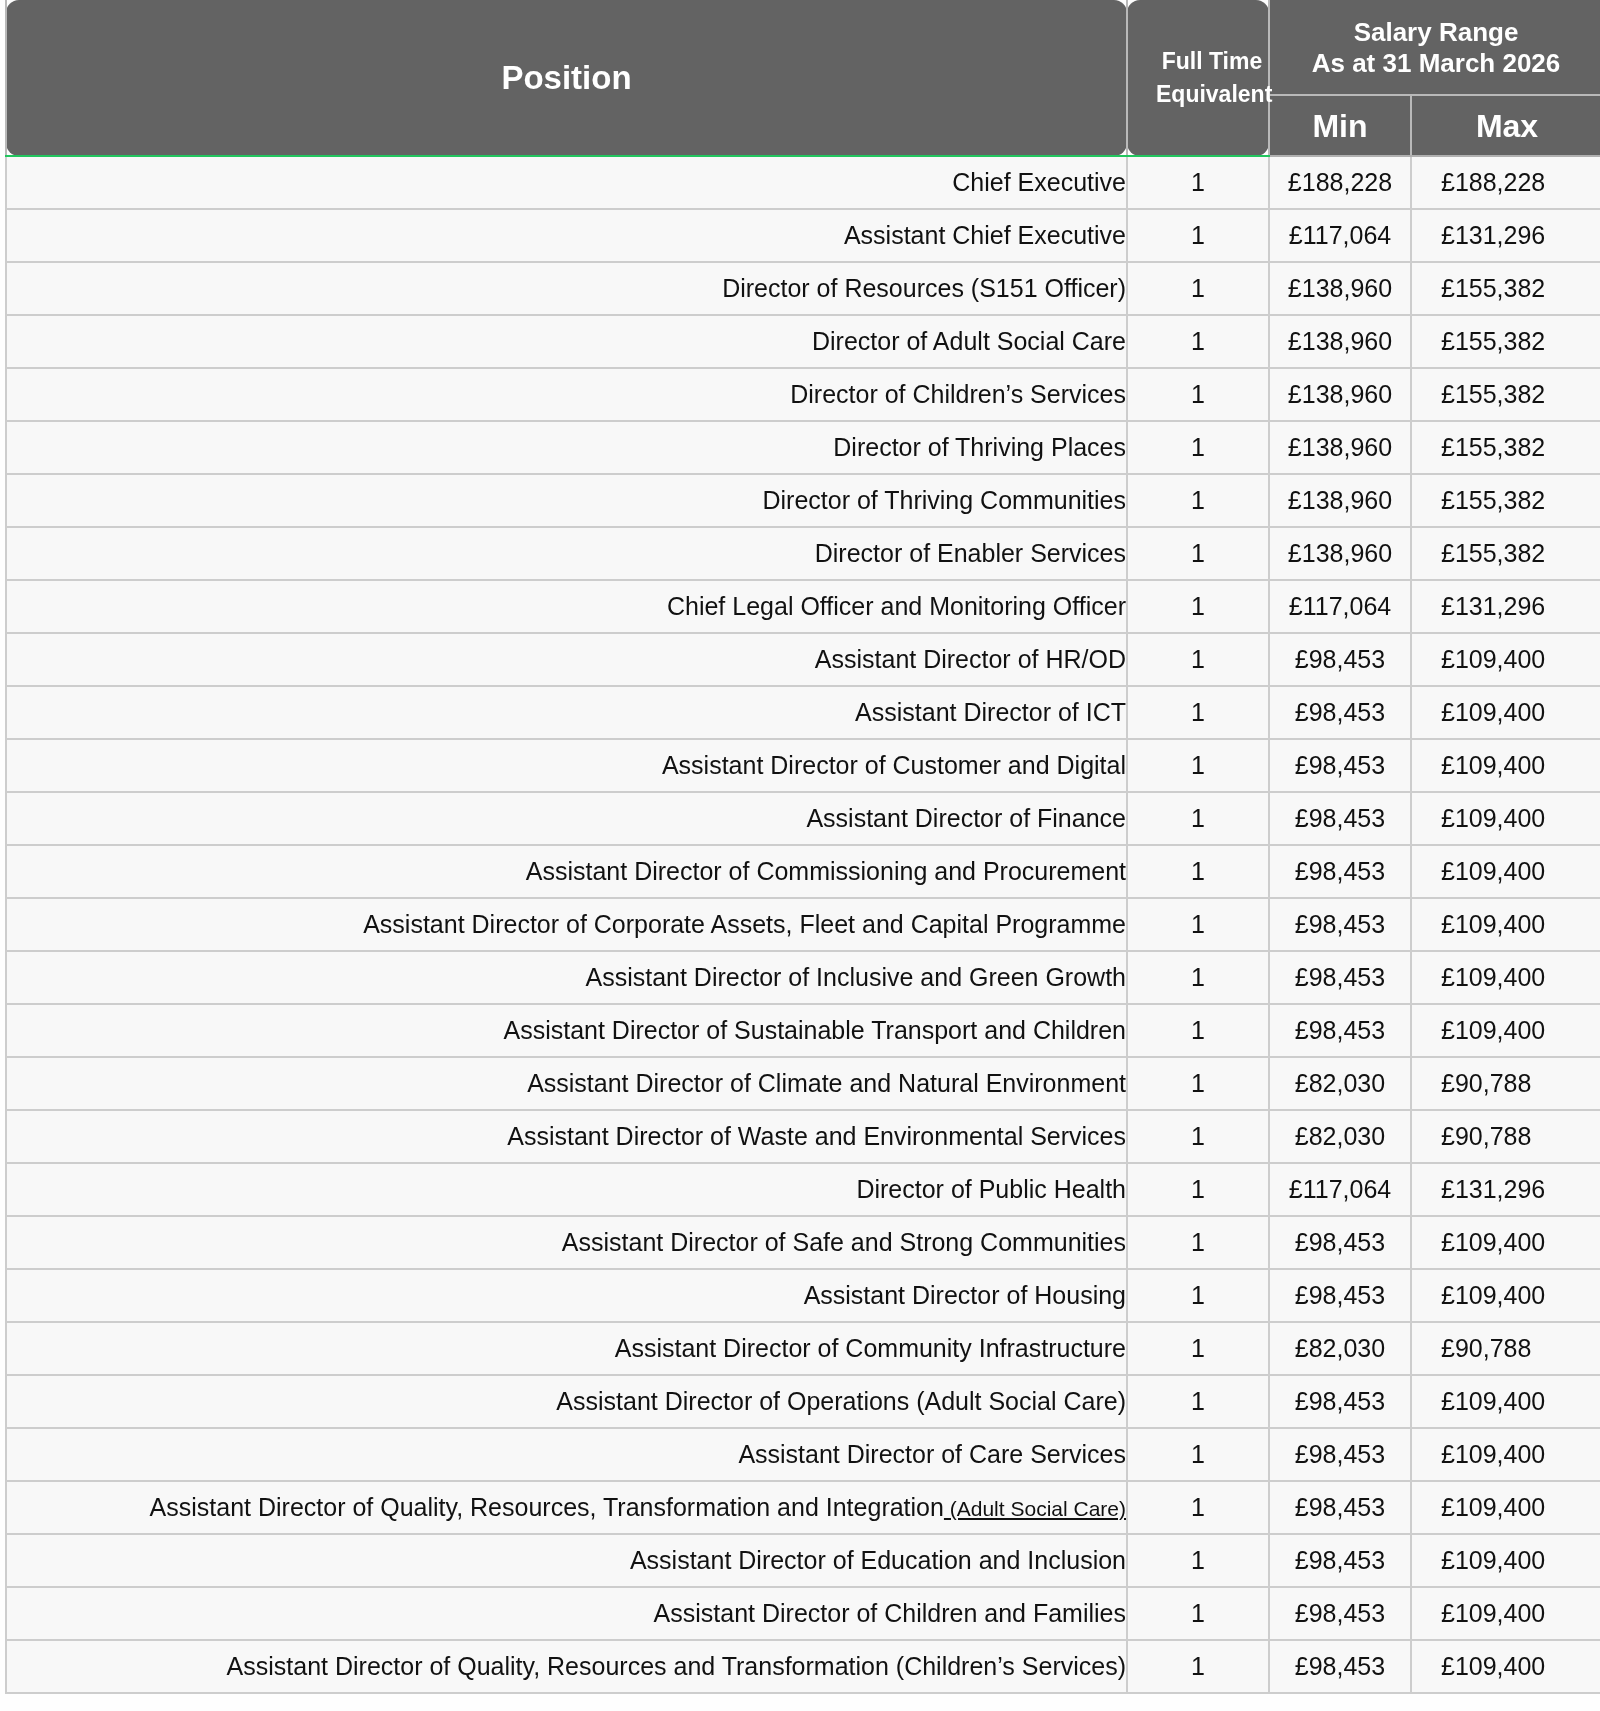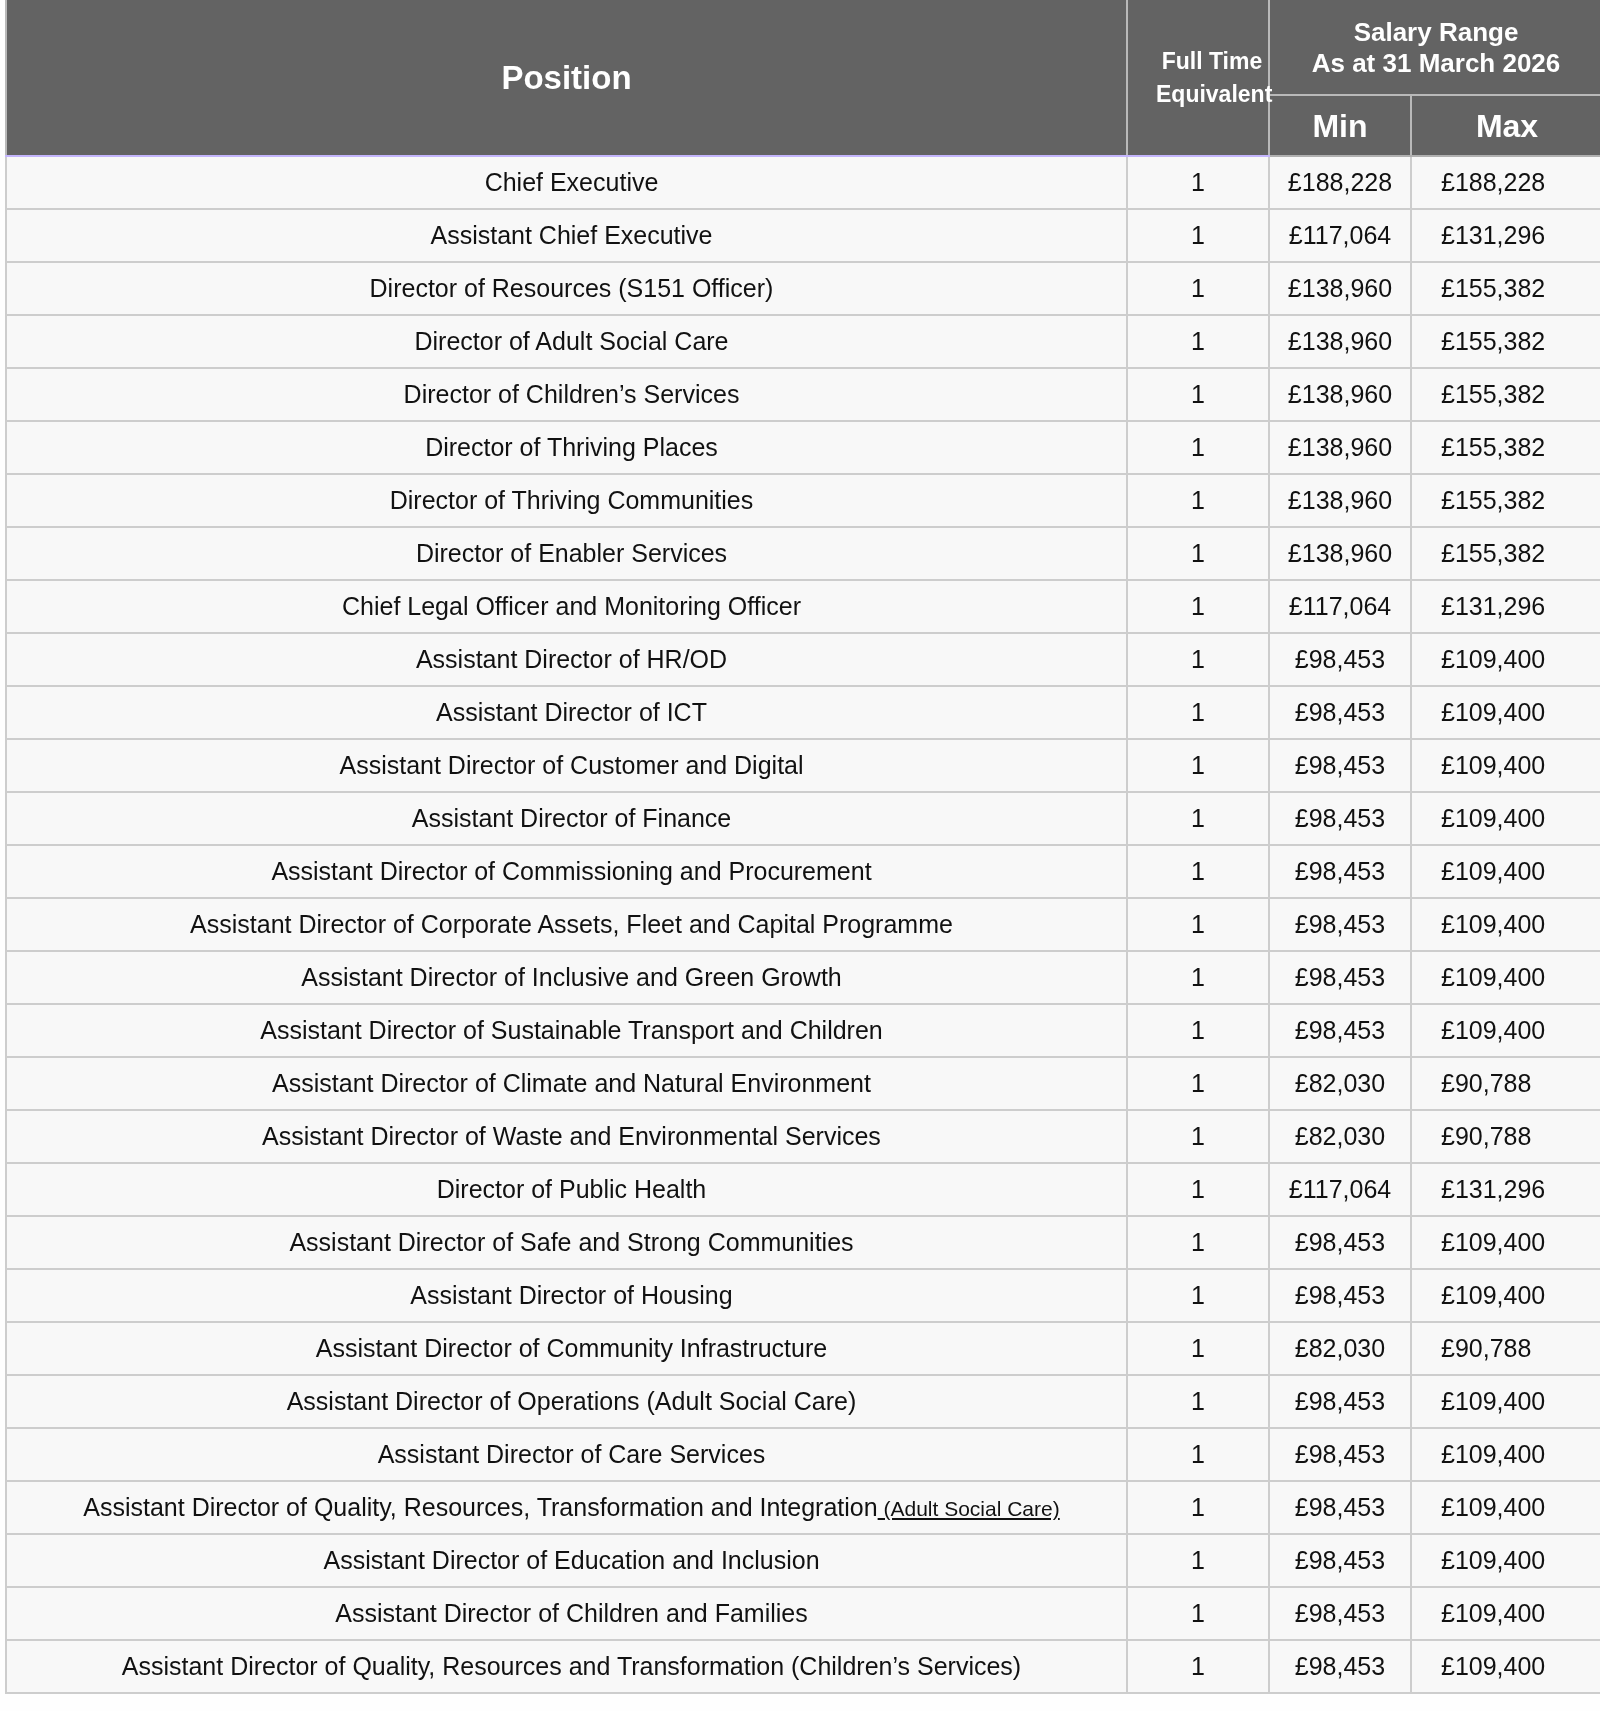--- a/index.html
+++ b/index.html
@@ -16,26 +16,26 @@
     thead th {
       background: #636363; color: #ffffff; font-weight: bold;
       border: 2px solid #b9b9b9; border-top: none; text-align: center;
       padding: 0; line-height: 1.25;
     }
     thead tr.top th { height: 92px; }
     thead tr.sub th { height: 59px; font-size: 32px; border-bottom: 2px solid #b0b0b0; }
     th.h-position { font-size: 33px; }
     th.h-fte { font-size: 23px; line-height: 1.4; padding-left: 28px; }
     th.h-range { font-size: 26px; line-height: 1.2; padding-top: 2px; }
-    thead tr.top th.h-position, thead tr.top th.h-fte { border-bottom: 2px solid #c4b5fd; }
+    thead tr.top th.h-position, thead tr.top th.h-fte { border-bottom: 2px solid #22c55e; border-radius: 13px; }
     tbody td {
       background: #f8f8f8; color: #111; font-size: 25px; height: 51px;
       border: 2px solid #cdcdcd; padding: 0; white-space: nowrap;
     }
-    td.pos { padding-left: 10px; text-align: center; }
+    td.pos { padding-left: 10px; text-align: right; }
     td.fte { text-align: center; }
     td.min { text-align: center; }
     td.max { text-align: left; padding-left: 29px; }
     .small { font-size: 21px; text-decoration: underline; }
   </style>
 </head>
 <body>
 
 <table class="salary">
   <colgroup>

